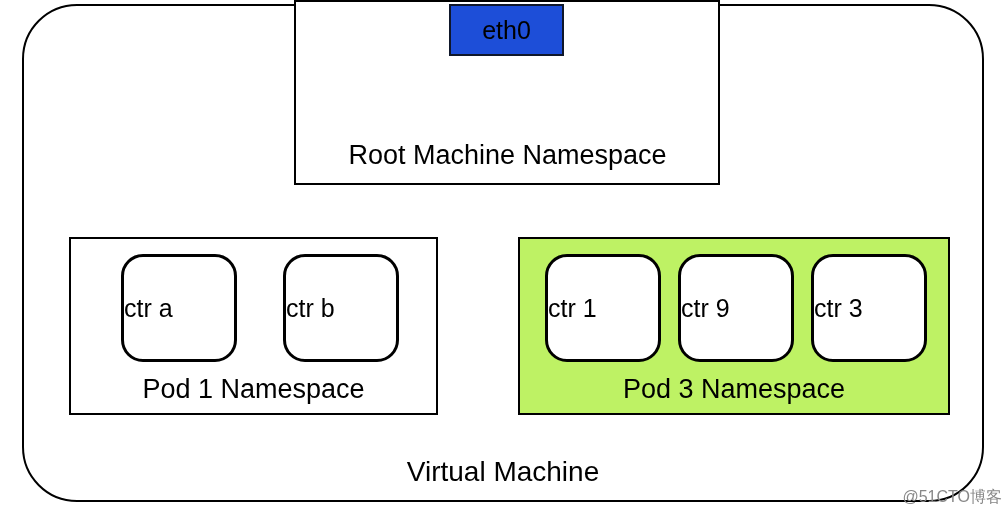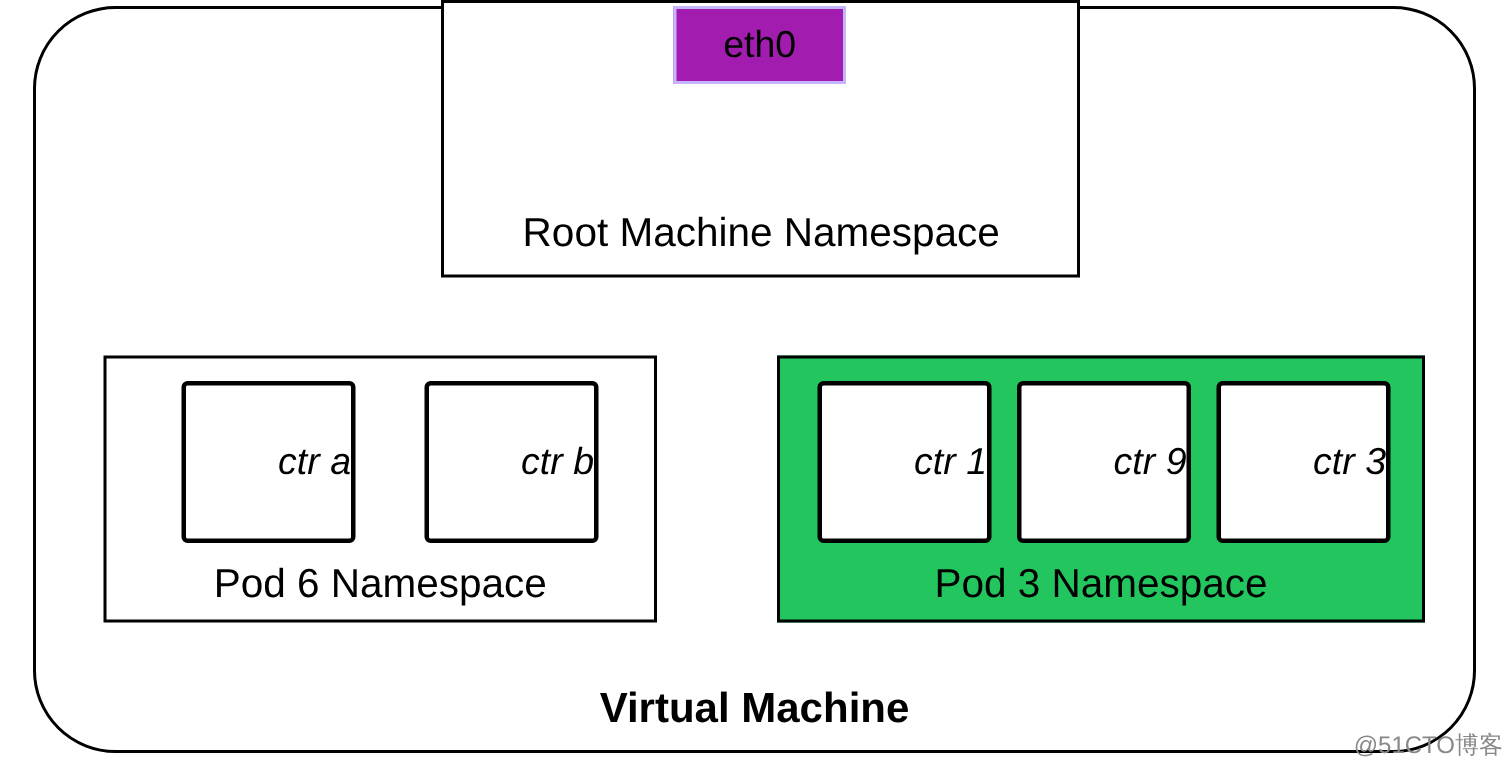--- a/index.html
+++ b/index.html
@@ -32,22 +32,22 @@
       height: 185px;
       border: 2px solid #000;
       background: #fff;
     }
     .eth0-box {
       position: absolute;
       left: 449px;
       top: 4px;
       width: 115px;
       height: 52px;
-      border: 2px solid #c4b5fd;
-      background: #a21caf;
+      border: 2px solid #0f172a;
+      background: #1d4ed8;
       display: flex;
       align-items: center;
       justify-content: center;
       font-size: 25px;
     }
     .root-ns-label {
       position: absolute;
       left: 310px;
       top: 140px;
       width: 395px;
@@ -63,51 +63,49 @@
       border: 2px solid #000;
       background: #fff;
     }
     .pod2 {
       position: absolute;
       left: 518px;
       top: 237px;
       width: 432px;
       height: 178px;
       border: 2px solid #000;
-      background: #22c55e;
+      background: #bef264;
     }
     .container-box {
       position: absolute;
       width: 116px;
       height: 108px;
       border: 3px solid #000;
-      border-radius: 4px;
+      border-radius: 22px;
       background: #fff;
       display: flex;
       align-items: center;
-      justify-content: flex-end;
+      justify-content: flex-start;
       font-size: 25px;
-      font-style: italic;
     }
     .pod-label {
       position: absolute;
       bottom: 8px;
       left: 0;
       width: 100%;
       text-align: center;
       font-size: 27px;
     }
     .vm-label {
       position: absolute;
       left: 0;
       bottom: 12px;
       width: 100%;
       text-align: center;
       font-size: 28px;
-      font-weight: bold;
     }
     .watermark {
       position: absolute;
       right: 6px;
       bottom: 6px;
       font-size: 16px;
       color: #888;
     }
   </style>
 </head>
@@ -123,21 +121,21 @@
 </div>
 <div class="root-ns-label">Root Machine Namespace</div>
 
 <div class="pod1">
   <div class="container-box" style="left:50px; top:15px;">
     <span>ctr a</span>
   </div>
   <div class="container-box" style="left:212px; top:15px;">
     <span>ctr b</span>
   </div>
-  <div class="pod-label">Pod 6 Namespace</div>
+  <div class="pod-label">Pod 1 Namespace</div>
 </div>
 
 <div class="pod2">
   <div class="container-box" style="left:25px; top:15px;">
     <span>ctr 1</span>
   </div>
   <div class="container-box" style="left:158px; top:15px;">
     <span>ctr 9</span>
   </div>
   <div class="container-box" style="left:291px; top:15px;">

